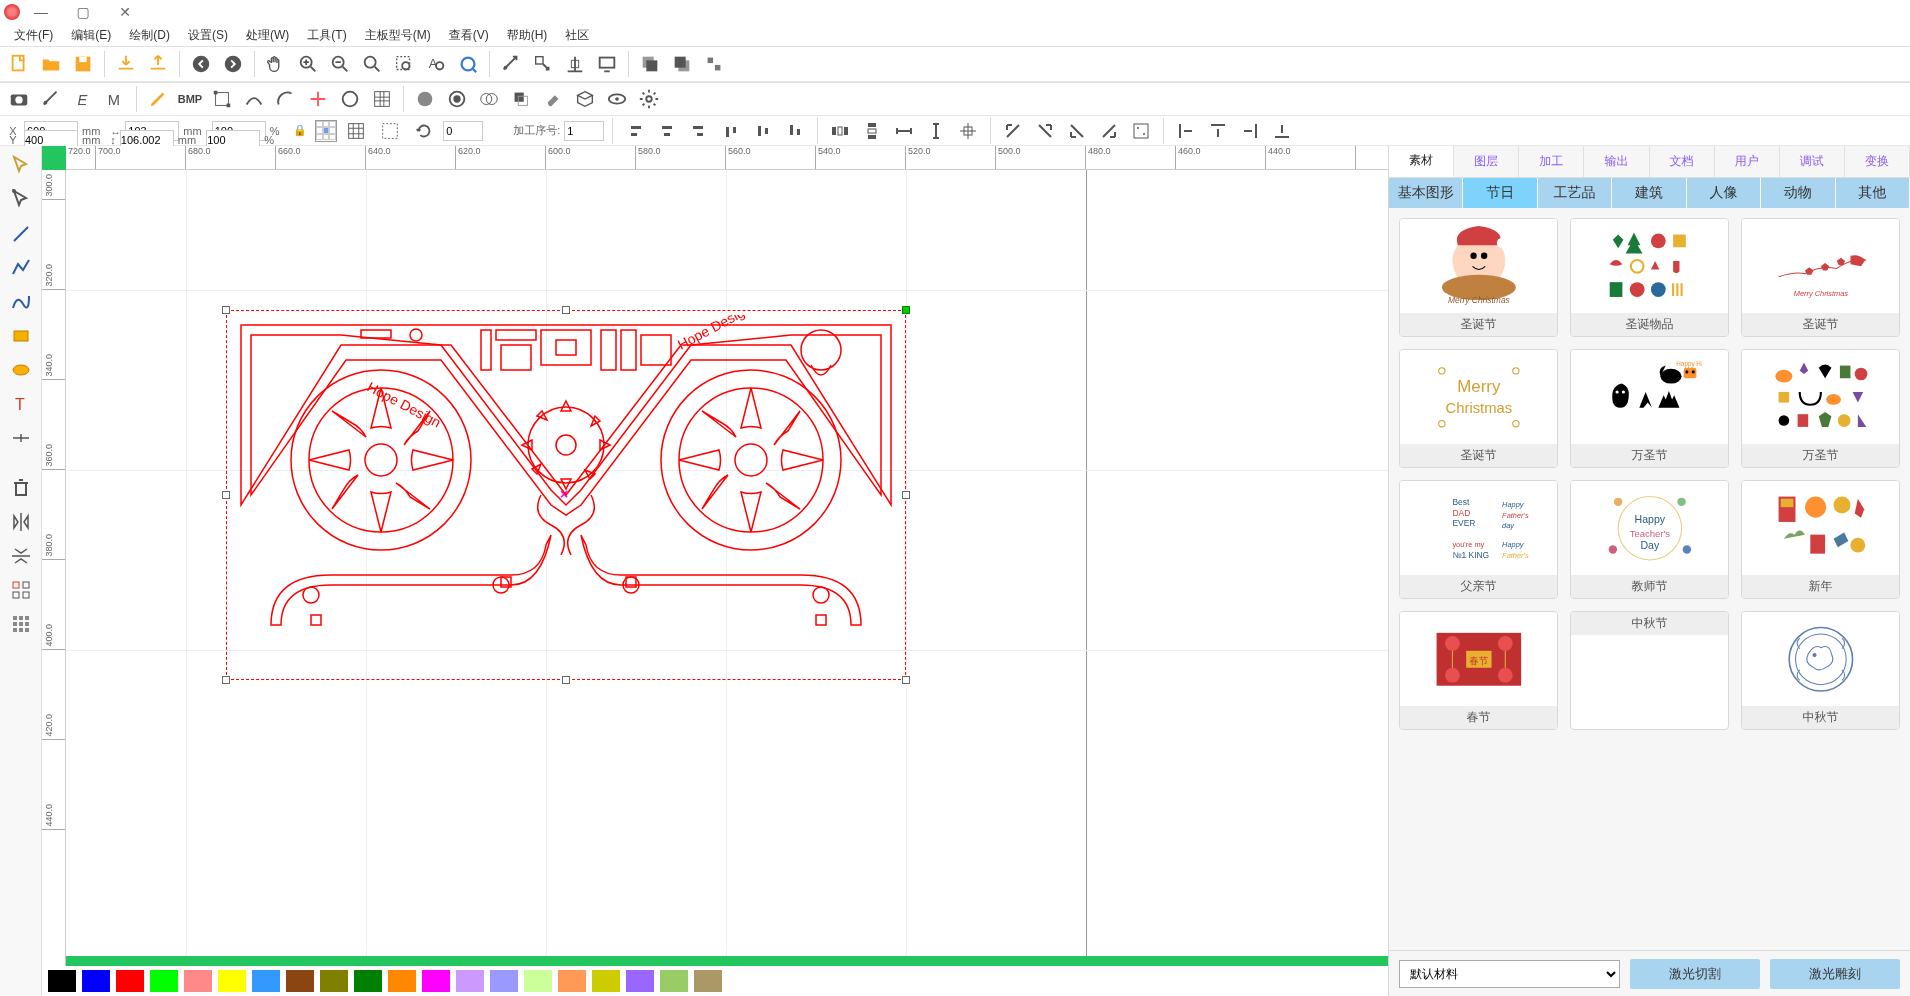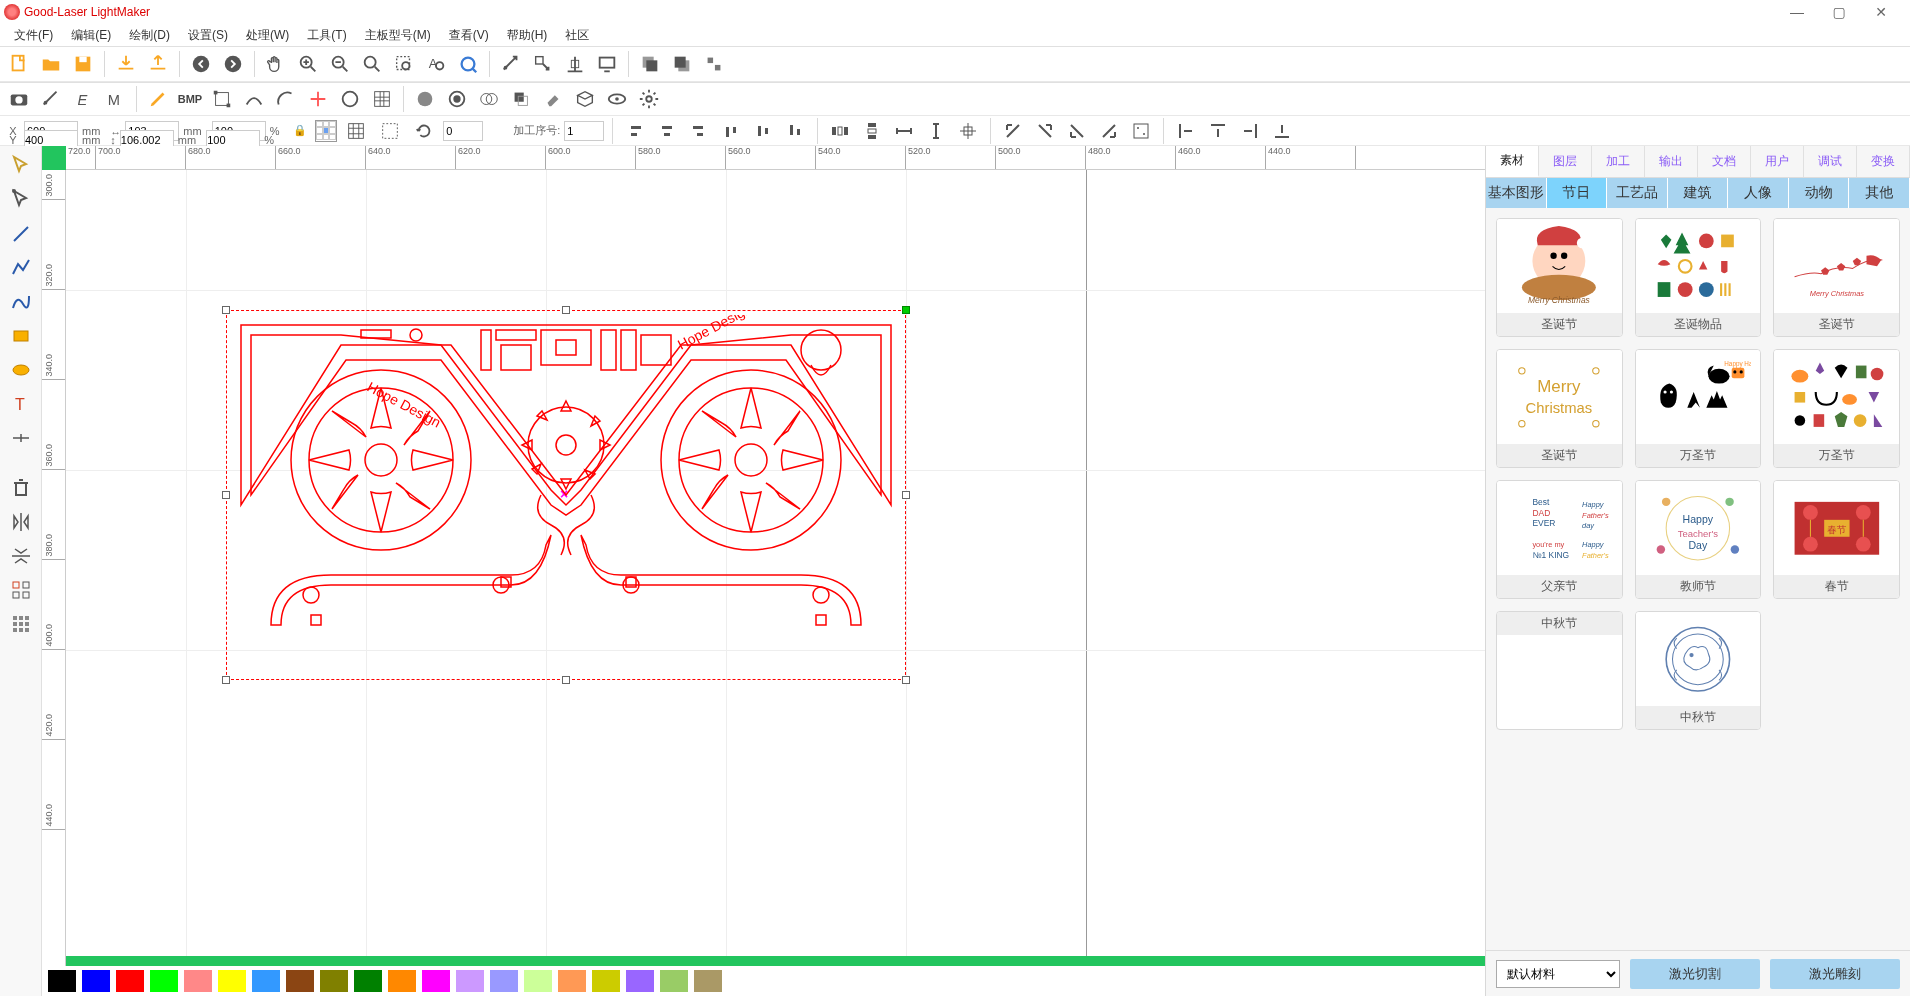--- a/index.html
+++ b/index.html
@@ -49,21 +49,21 @@
 
 .selection { position: absolute; border: 1px dashed #f00; }
 .handle { position: absolute; width: 8px; height: 8px; border: 1px solid #666; background: #fff; }
 .handle.green { background: #0c0; border-color: #080; }
 .design-svg { position: absolute; }
 .cross { position: absolute; font-size: 14px; color: #f0f; font-weight: bold; }
 
 .color-bar { position: absolute; left: 0; right: 0; bottom: 0; height: 30px; display: flex; align-items: center; padding: 4px 6px; gap: 6px; background: #fff; }
 .col-sw { width: 28px; height: 22px; }
 
-.right-panel { width: 425px; background: #f6f6f6; border-left: 1px solid #d8d8d8; display: flex; flex-direction: column; }
+.right-panel { width: 522px; background: #f6f6f6; border-left: 1px solid #d8d8d8; display: flex; flex-direction: column; }
 .rp-tabs { display: flex; height: 32px; border-bottom: 1px solid #ddd; }
 .rp-tab { flex: 1; display: flex; align-items: center; justify-content: center; font-size: 12px; color: #8b5cf6; border-right: 1px solid #e0e0e0; }
 .rp-tab.active { background: #fff; color: #222; border-bottom: 2px solid #fff; }
 .rp-cats { display: flex; height: 30px; }
 .rp-cat { flex: 1; display: flex; align-items: center; justify-content: center; font-size: 14px; background: #a8d4f0; color: #333; border-right: 1px solid #fff; }
 .rp-cat.active { background: #7dd3fc; }
 .rp-gallery { flex: 1; overflow-y: auto; padding: 10px; }
 .gal-grid { display: grid; grid-template-columns: repeat(3, 1fr); gap: 12px; }
 .gal-item { background: #fff; border: 1px solid #d8d8d8; border-radius: 4px; overflow: hidden; display: flex; flex-direction: column; }
 .gal-thumb { height: 94px; display: flex; align-items: center; justify-content: center; background: #fff; }
@@ -71,21 +71,20 @@
 .gal-label { background: #eee; text-align: center; padding: 3px 0; font-size: 12px; color: #555; }
 .rp-bottom { height: 46px; display: flex; align-items: center; padding: 6px 10px; gap: 10px; border-top: 1px solid #ddd; }
 .mat-select { flex: 1; height: 28px; border: 1px solid #aaa; background: #fff; padding: 0 6px; font-size: 12px; }
 .rp-action { width: 130px; height: 30px; background: #a8d4f0; display: flex; align-items: center; justify-content: center; font-size: 13px; color: #333; border-radius: 2px; }
 </style>
 </head>
 <body>
 
 <div class="titlebar">
   <div class="app-icon"></div>
-  <div class="title">Good-Laser LightMaker</div>
   <div class="winctl">
     <span>—</span>
     <span>▢</span>
     <span>✕</span>
   </div>
 </div>
 
 <div class="menubar">
   <span>文件(F)</span>
   <span>编辑(E)</span>
@@ -923,20 +922,36 @@
                 <circle cx="80" cy="15" r="4" fill="#80c080"></circle>
                 <circle cx="15" cy="60" r="4" fill="#d06080"></circle>
                 <circle cx="85" cy="60" r="4" fill="#6080c0"></circle>
               </svg>
             </div>
             <div class="gal-label">教师节</div>
           </div>
         <div class="gal-item">
             <div class="gal-thumb">
               <svg viewBox="0 0 100 80">
+                <rect x="10" y="10" width="16" height="24" fill="#d04040"></rect>
+                <rect x="12" y="12" width="12" height="8" fill="#e8b030"></rect>
+                <circle cx="45" cy="20" r="10" fill="#ff9030"></circle>
+                <circle cx="70" cy="18" r="8" fill="#e8b030"></circle>
+                <path d="M85 12 l6 10 l-3 8 l-6 -4z" fill="#d04040"></path>
+                <path d="M15 50 q5 -8 10 -4 q5 -8 10 0" fill="#80a060"></path>
+                <rect x="40" y="46" width="14" height="18" fill="#d04040"></rect>
+                <path d="M62 50 l10 -6 l4 8 l-10 6z" fill="#4a7a9a"></path>
+                <circle cx="85" cy="56" r="7" fill="#e8b030"></circle>
+              </svg>
+            </div>
+            <div class="gal-label">新年</div>
+          </div>
+        <div class="gal-item">
+            <div class="gal-thumb">
+              <svg viewBox="0 0 100 80">
                 <rect x="10" y="15" width="80" height="50" fill="#c03030"></rect>
                 <circle cx="25" cy="25" r="7" fill="#e85050"></circle>
                 <circle cx="75" cy="25" r="7" fill="#e85050"></circle>
                 <circle cx="25" cy="55" r="7" fill="#e85050"></circle>
                 <circle cx="75" cy="55" r="7" fill="#e85050"></circle>
                 <rect x="38" y="32" width="24" height="16" fill="#e8b030"></rect>
                 <text x="50" y="44" text-anchor="middle" font-size="9" fill="#c03030">春节</text>
                 <path d="M25 32 v16 M75 32 v16" stroke="#e8b030" stroke-width="1"></path>
               </svg>
             </div>

